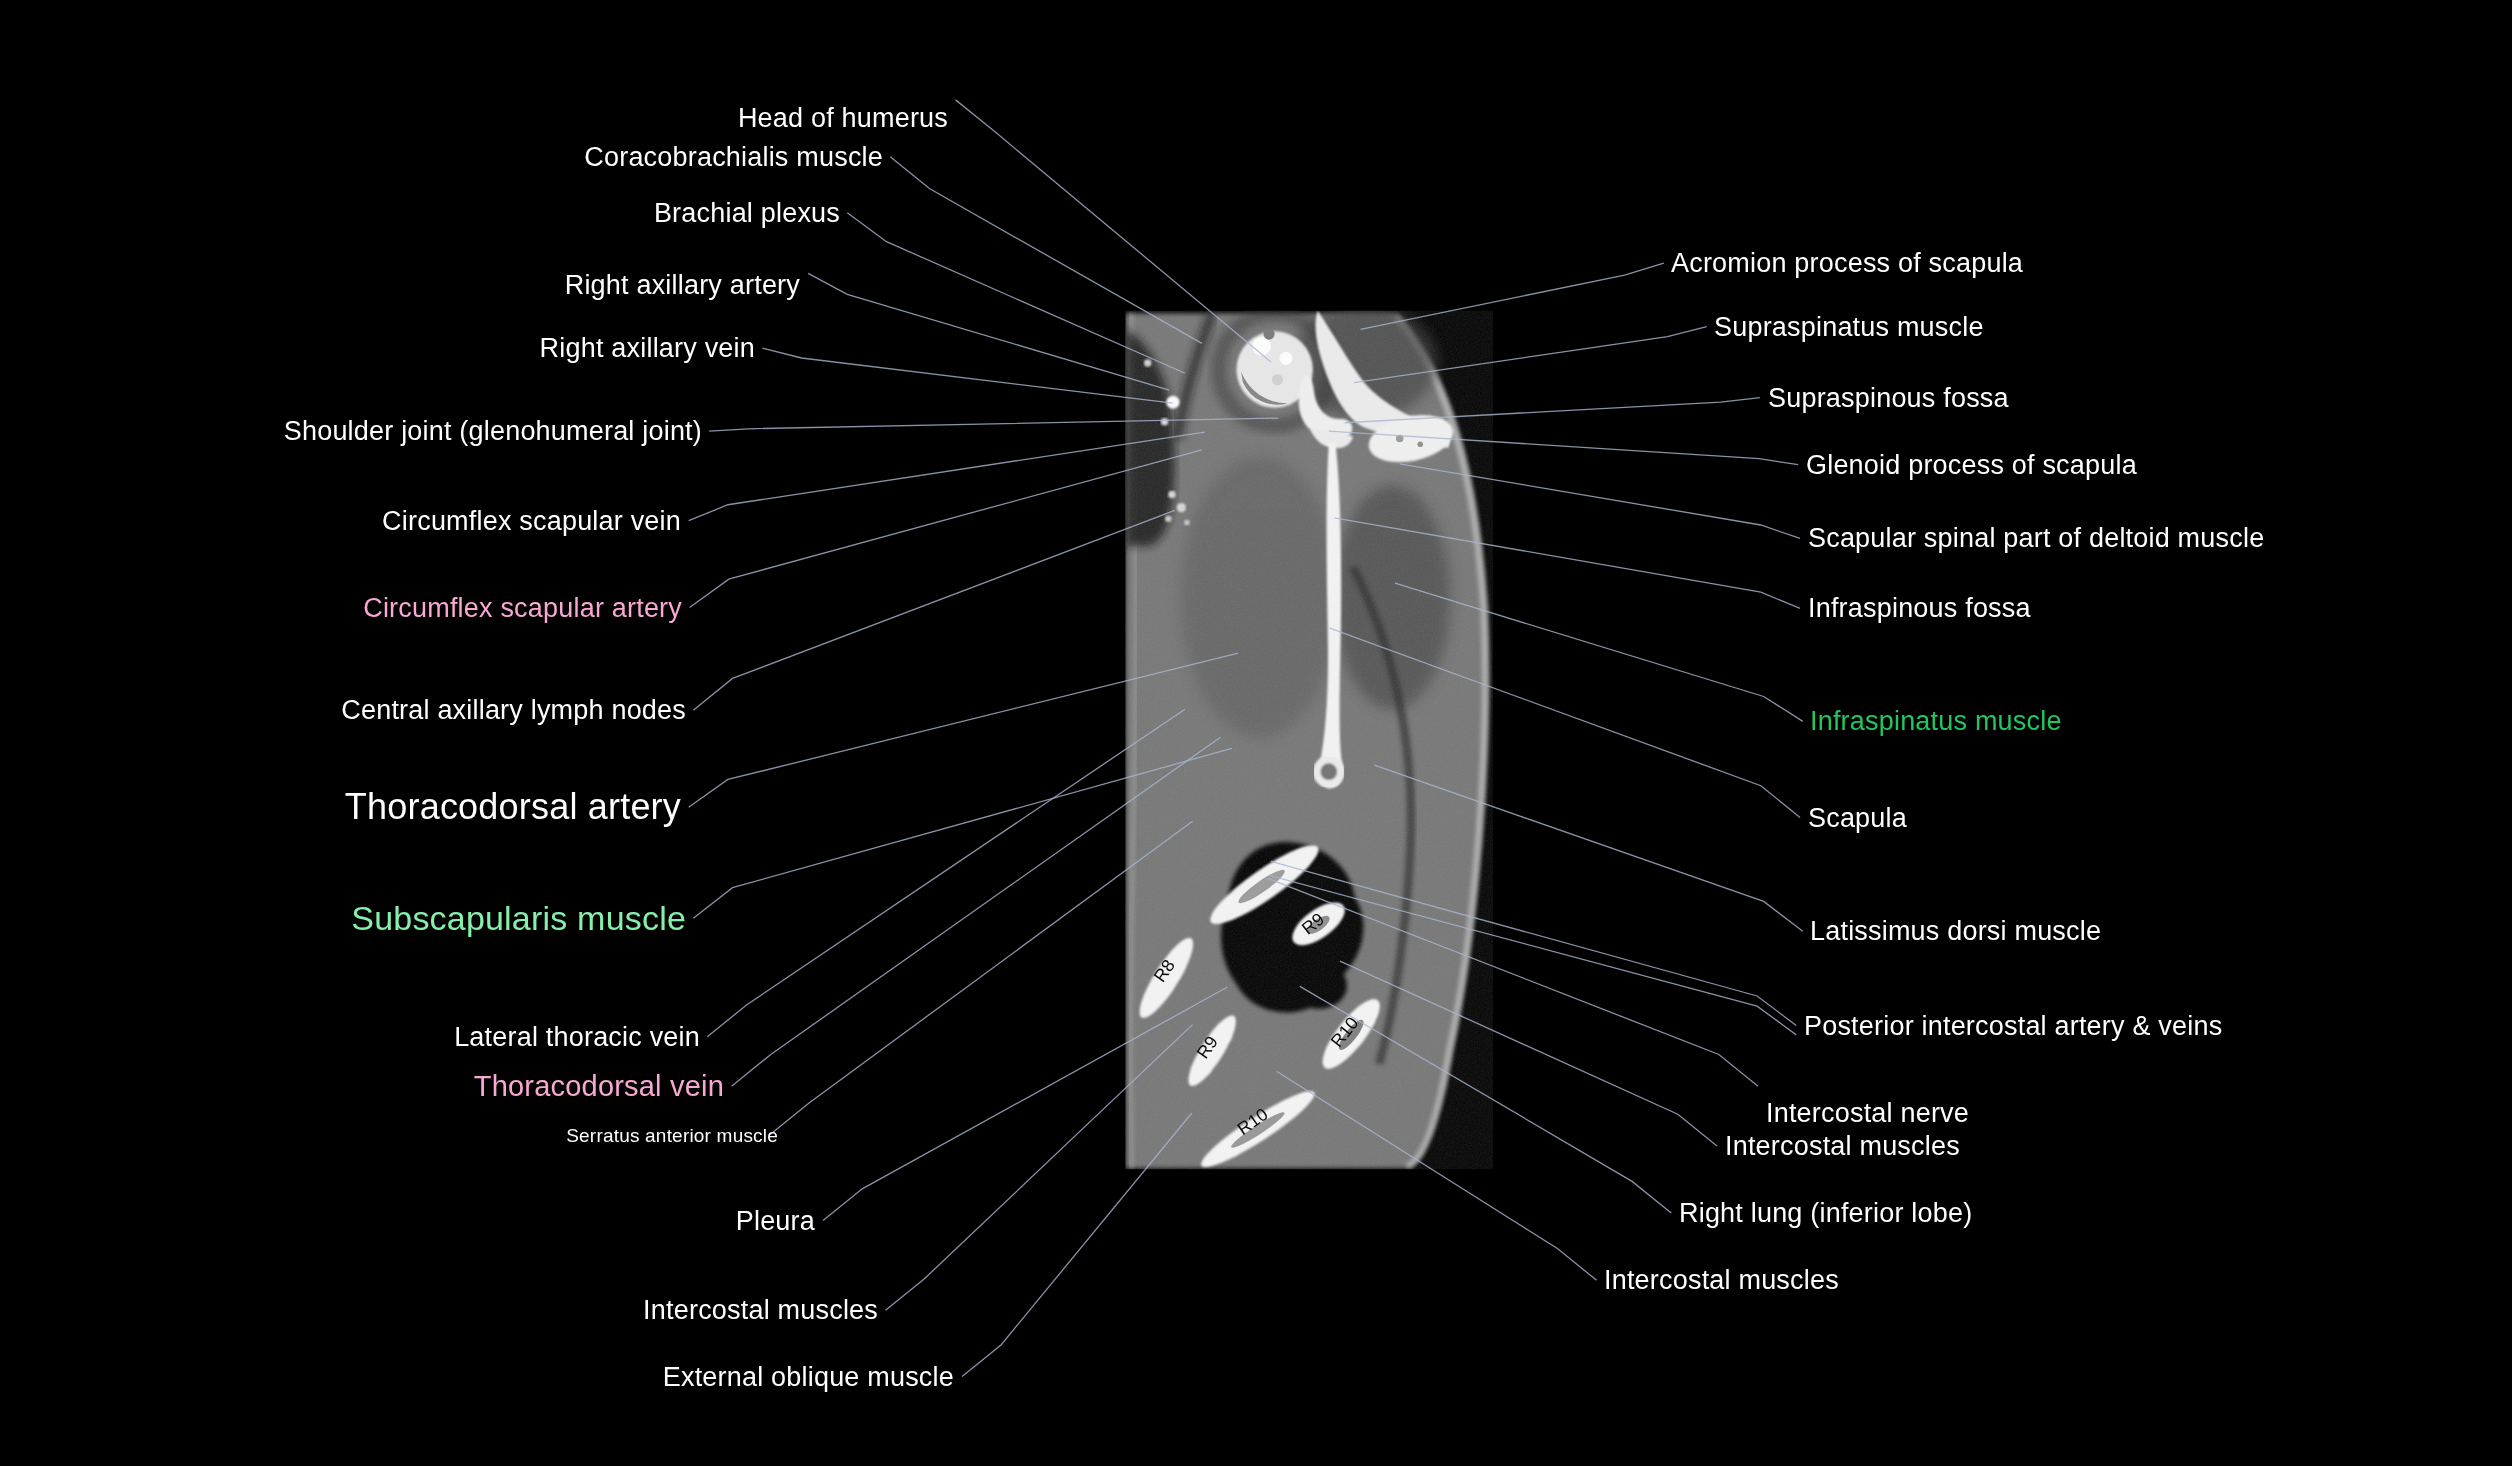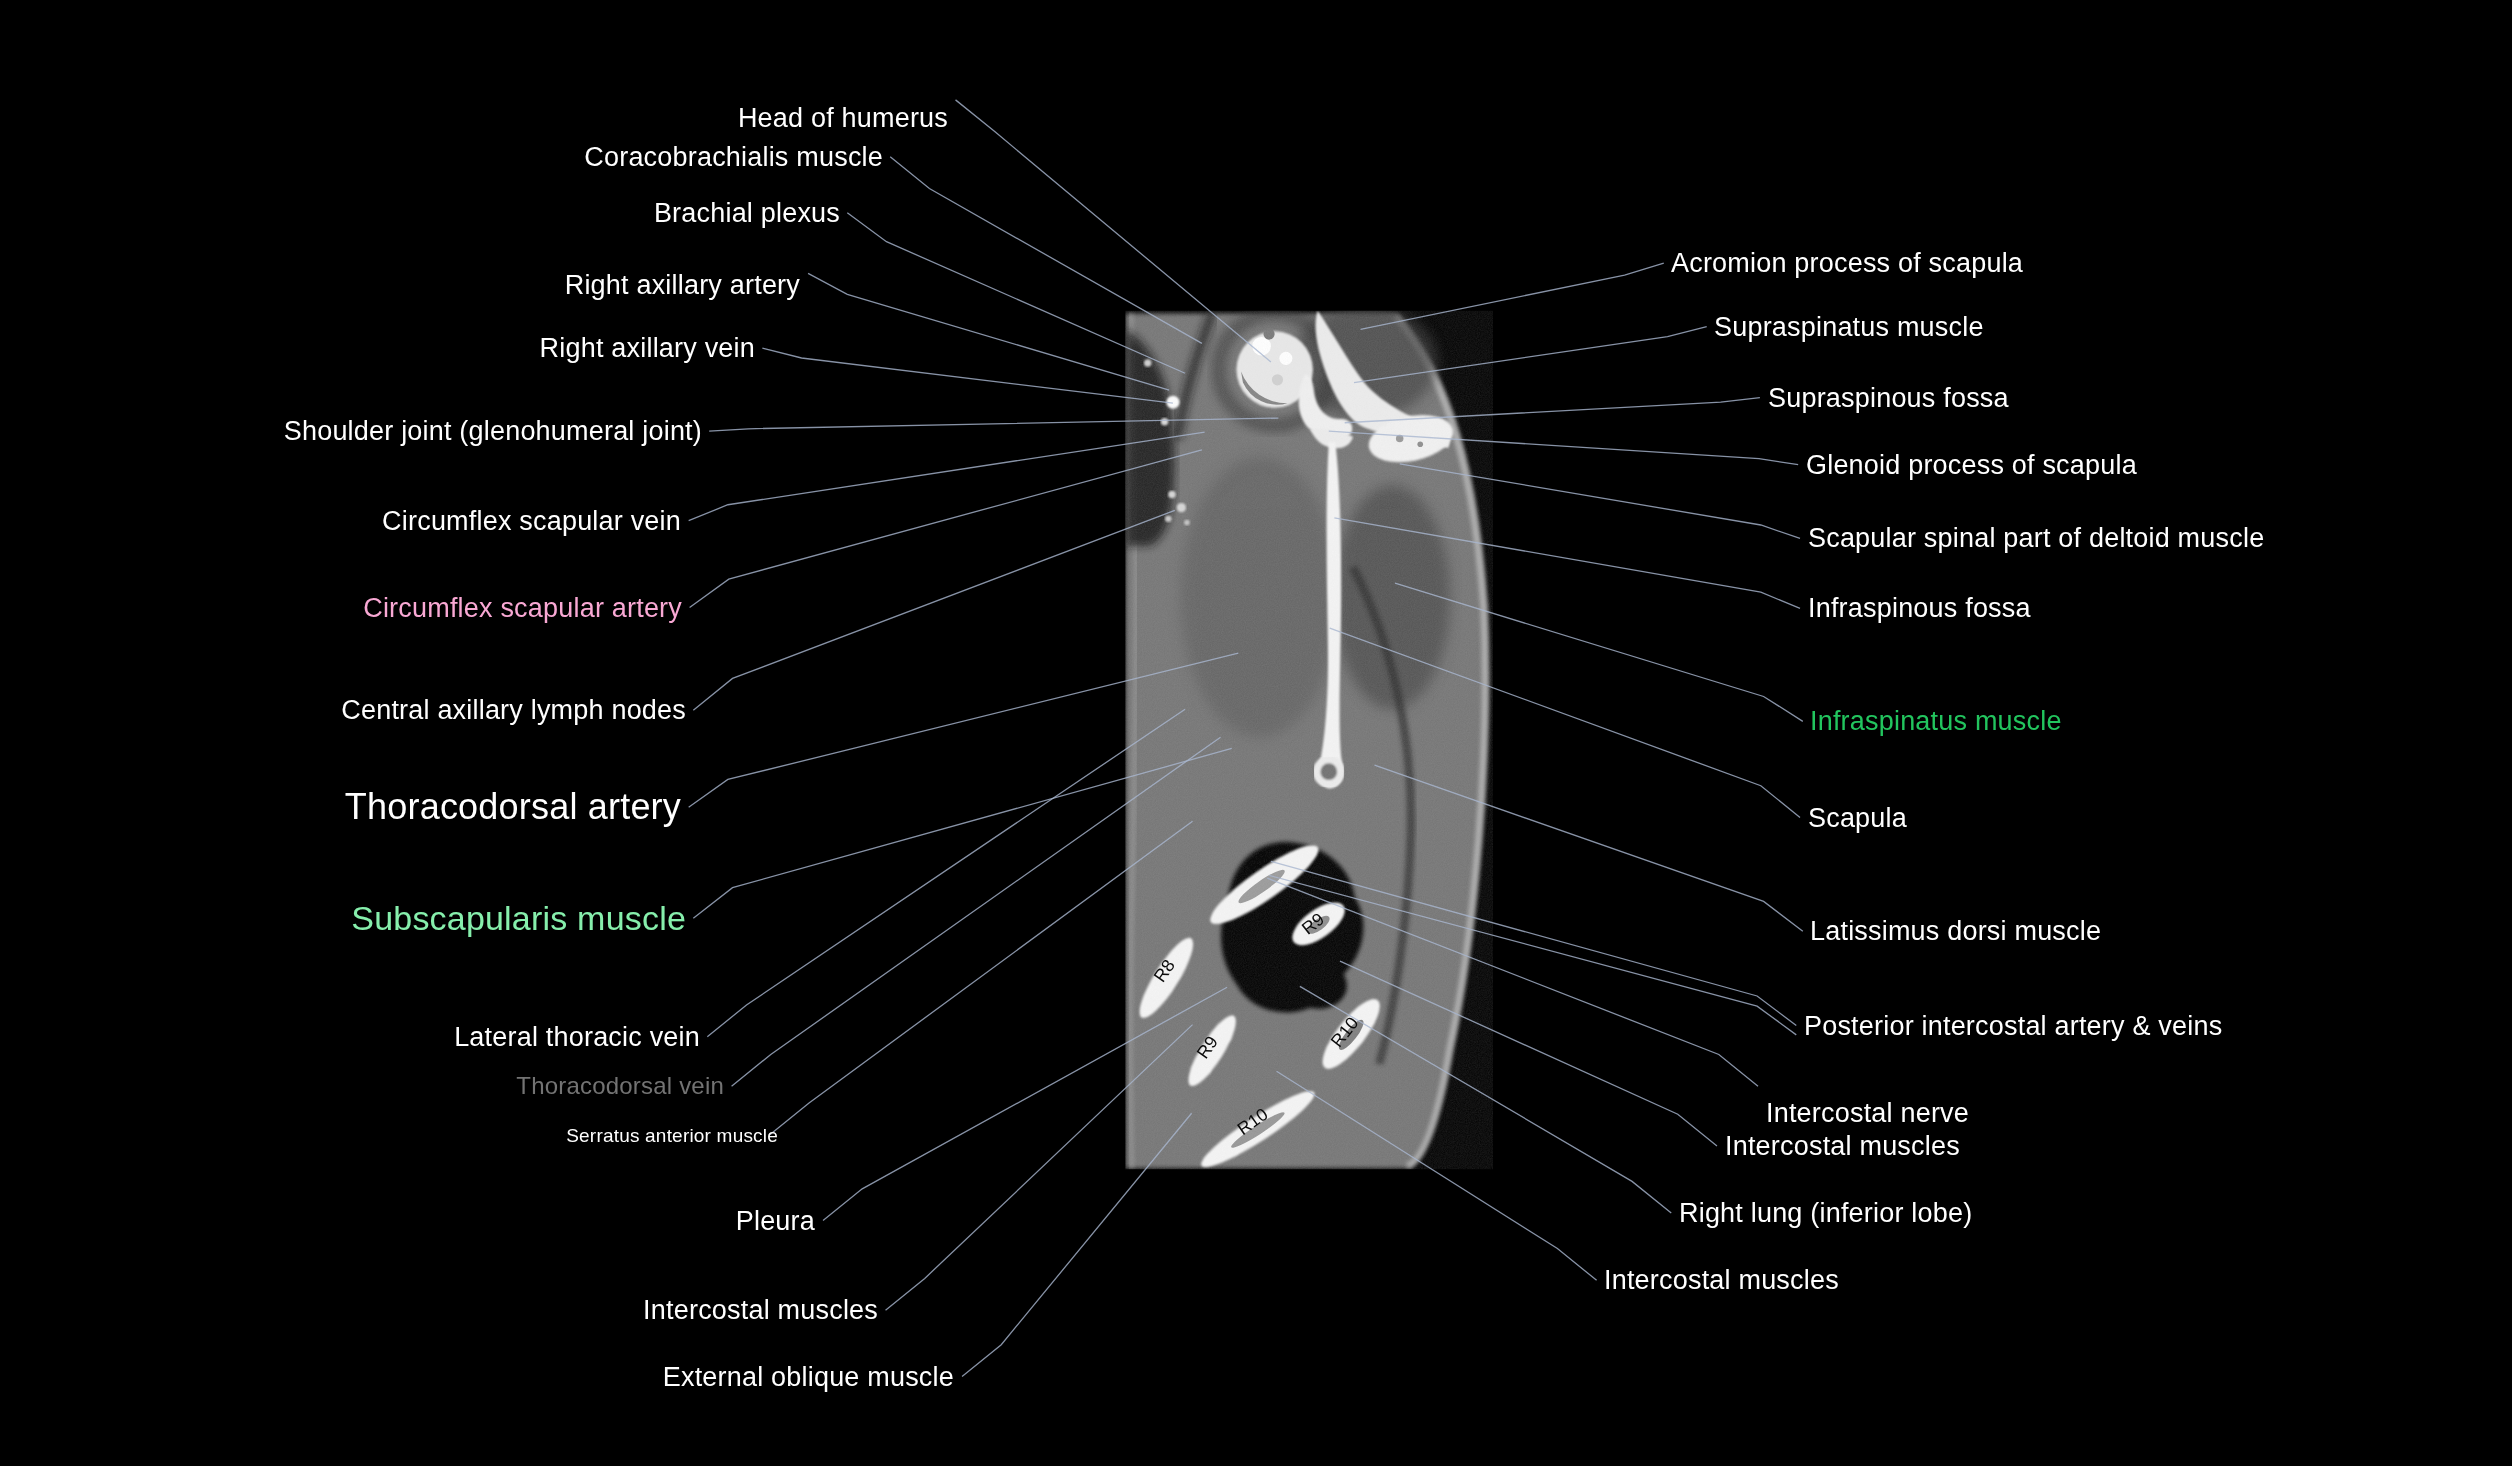--- a/index.html
+++ b/index.html
@@ -156,21 +156,21 @@
       <div class="label left" style="top: 213px; font-size: 27px; color: rgb(255, 255, 255); right: 1672px;">Brachial plexus</div>
       <div class="label left" style="top: 273px; font-size: 27px; color: rgb(255, 255, 255); right: 1712px; margin-top: 12px;">Right axillary artery</div>
       <div class="label left" style="top: 348px; font-size: 27px; color: rgb(255, 255, 255); right: 1757px;">Right axillary vein</div>
       <div class="label left" style="top: 431px; font-size: 27px; color: rgb(255, 255, 255); right: 1810px;">Shoulder joint (glenohumeral joint)</div>
       <div class="label left" style="top: 521px; font-size: 27px; color: rgb(255, 255, 255); right: 1831px;">Circumflex scapular vein</div>
       <div class="label left" style="top: 608px; font-size: 27px; color: #f9a8d4; right: 1830px;">Circumflex scapular artery</div>
       <div class="label left" style="top: 710px; font-size: 27px; color: rgb(255, 255, 255); right: 1826px;">Central axillary lymph nodes</div>
       <div class="label left" style="top: 807px; font-size: 36px; color: rgb(255, 255, 255); right: 1831px;">Thoracodorsal artery</div>
       <div class="label left" style="top: 918px; font-size: 34px; color: #86efac; right: 1826px;">Subscapularis muscle</div>
       <div class="label left" style="top: 1037px; font-size: 27px; color: rgb(255, 255, 255); right: 1812px;">Lateral thoracic vein</div>
-      <div class="label left" style="top: 1086px; font-size: 24px; color: #737373; right: 1788px;">Thoracodorsal vein</div>
+      <div class="label left" style="top: 1086px; font-size: 29px; color: #f9a8d4; right: 1788px;">Thoracodorsal vein</div>
       <div class="label left" style="top: 1135px; font-size: 19px; color: rgb(255, 255, 255); right: 1734px;">Serratus anterior muscle</div>
       <div class="label left" style="top: 1221px; font-size: 27px; color: rgb(255, 255, 255); right: 1697px;">Pleura</div>
       <div class="label left" style="top: 1310px; font-size: 27px; color: rgb(255, 255, 255); right: 1634px;">Intercostal muscles</div>
       <div class="label left" style="top: 1377px; font-size: 27px; color: rgb(255, 255, 255); right: 1558px;">External oblique muscle</div>
       <div class="label right" style="top: 263px; font-size: 27px; color: rgb(255, 255, 255); left: 1671px;">Acromion process of scapula</div>
       <div class="label right" style="top: 327px; font-size: 27px; color: rgb(255, 255, 255); left: 1714px;">Supraspinatus muscle</div>
       <div class="label right" style="top: 398px; font-size: 27px; color: rgb(255, 255, 255); left: 1768px;">Supraspinous fossa</div>
       <div class="label right" style="top: 465px; font-size: 27px; color: rgb(255, 255, 255); left: 1806px;">Glenoid process of scapula</div>
       <div class="label right" style="top: 538px; font-size: 27px; color: rgb(255, 255, 255); left: 1808px;">Scapular spinal part of deltoid muscle</div>
       <div class="label right" style="top: 608px; font-size: 27px; color: rgb(255, 255, 255); left: 1808px;">Infraspinous fossa</div>

